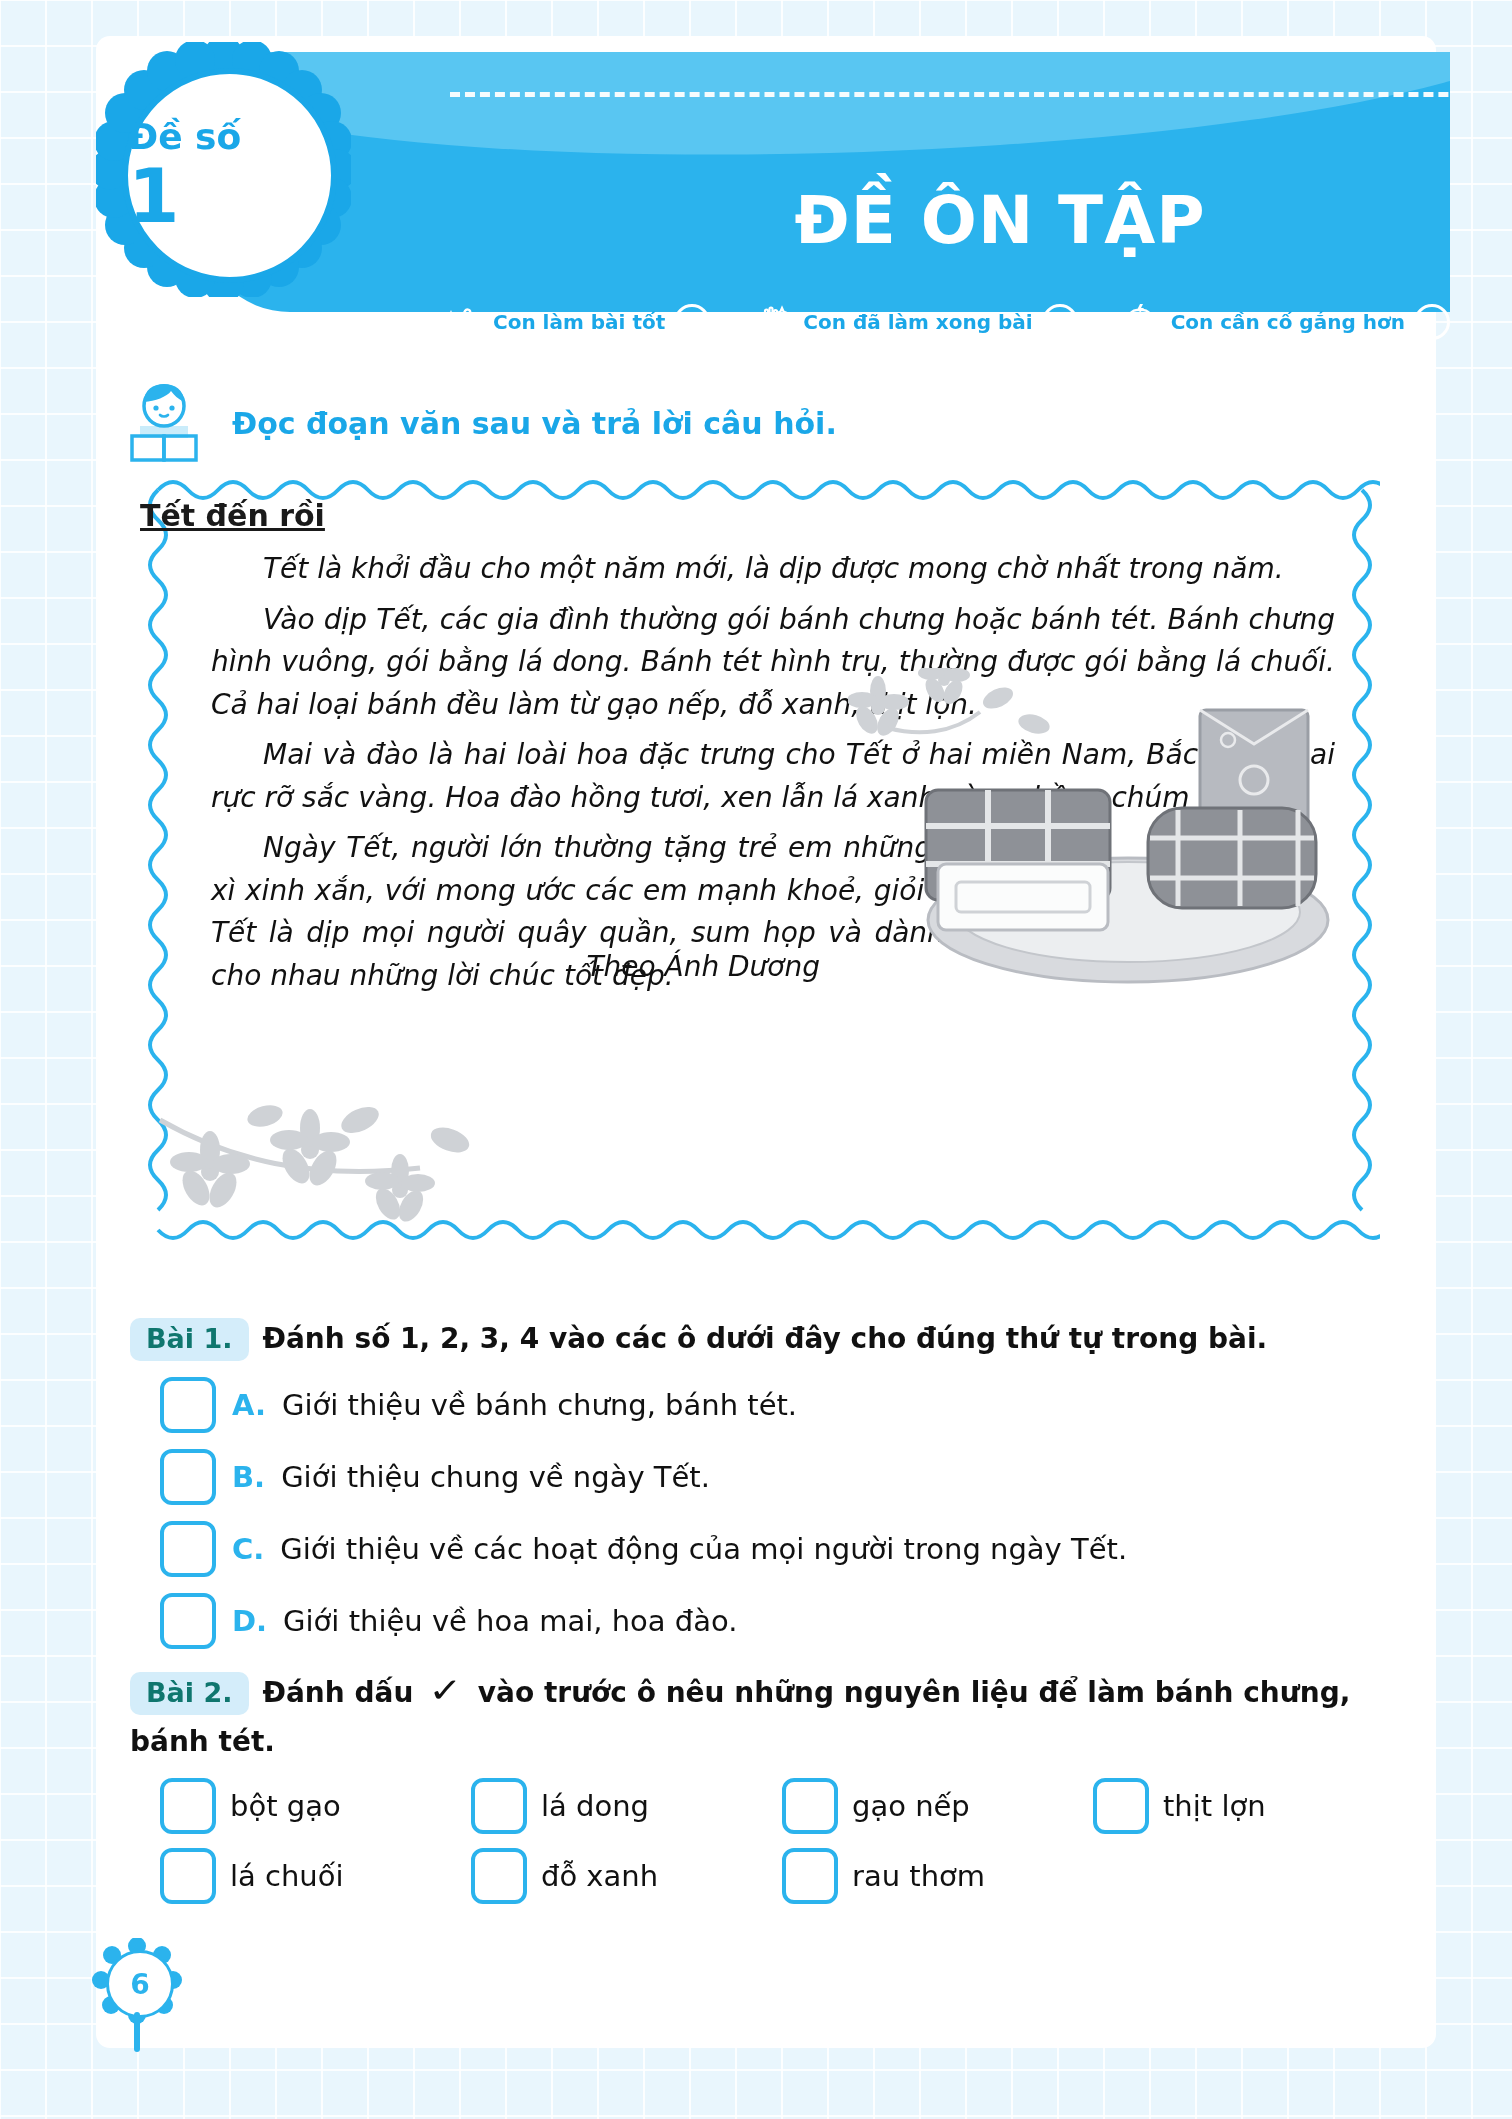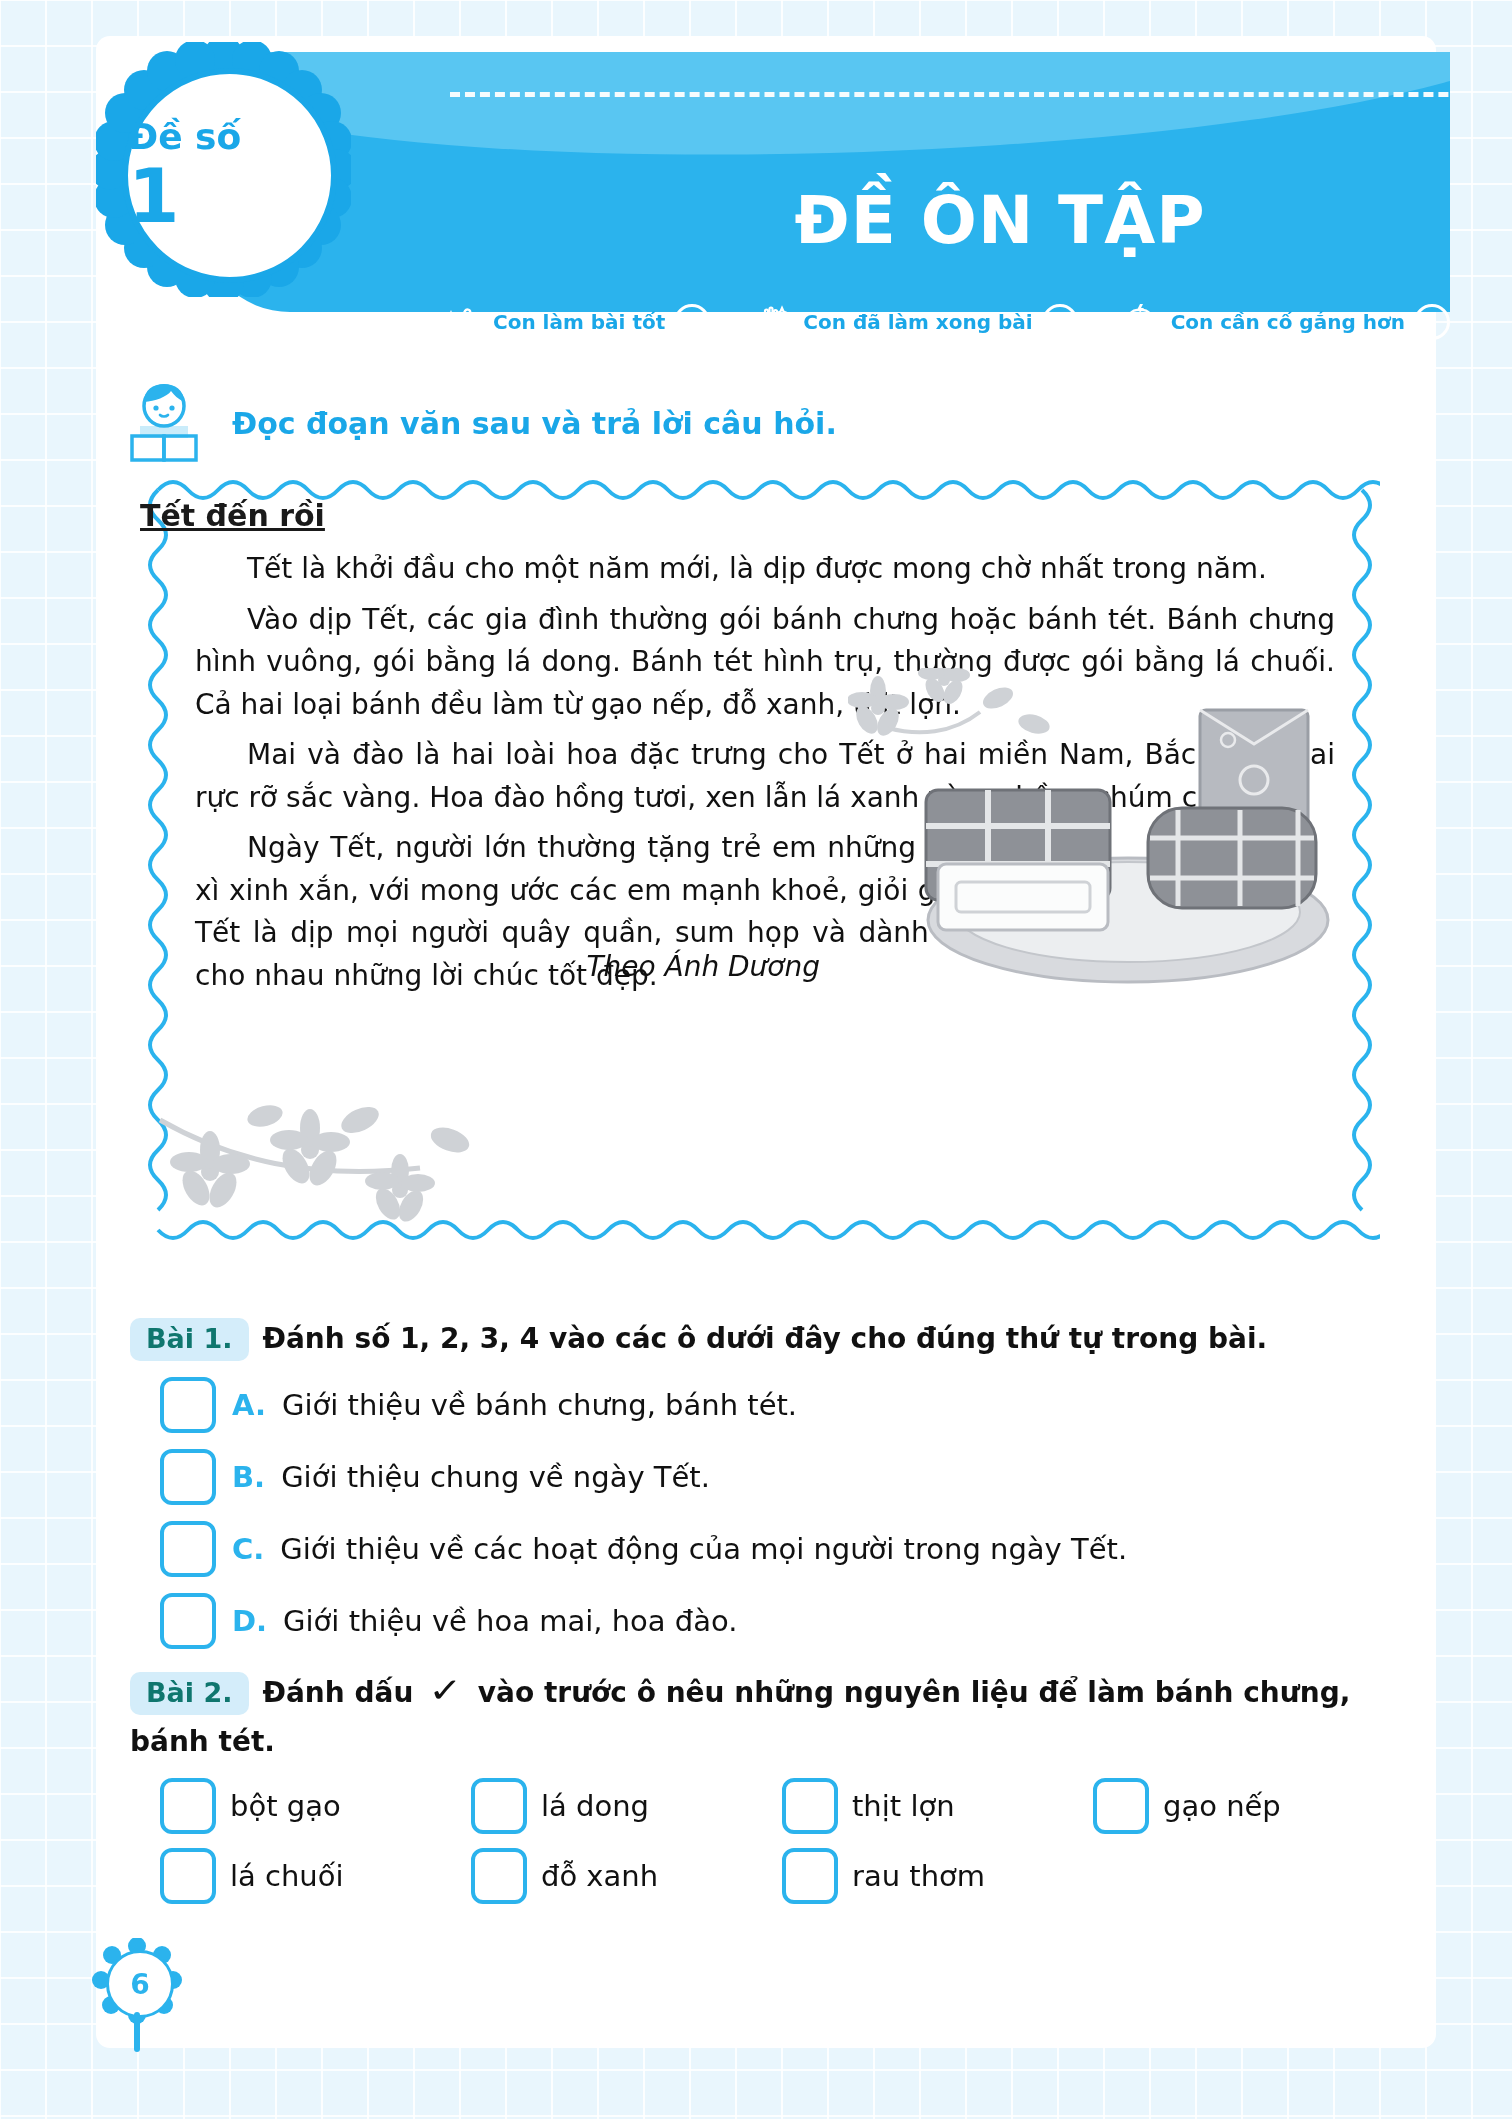--- a/index.html
+++ b/index.html
@@ -207,22 +207,23 @@
     position: absolute;
     left: 55px;
     top: 80px;
     width: 1140px;
     font-size: 28px;
     line-height: 1.52;
     color: #111111;
     text-align: justify;
   }
   .passage-body p {
-    margin: 0 0 8px 0;
+    margin: 0 0 8px 16px;
     text-indent: 52px;
+    font-style: italic;
   }
   .passage-body p.narrow {
     width: 810px;
     text-align: justify;
   }
   .passage-author {
     position: absolute;
     right: 560px;
     top: 482px;
     font-size: 28px;
@@ -608,25 +609,25 @@
         <span class="ing-item">
           <span class="checkbox"></span>
           <span class="ing-text">bột gạo</span>
         </span>
         <span class="ing-item">
           <span class="checkbox"></span>
           <span class="ing-text">lá dong</span>
         </span>
         <span class="ing-item">
           <span class="checkbox"></span>
-          <span class="ing-text">thịt lợn</span>
+          <span class="ing-text">gạo nếp</span>
         </span>
         <span class="ing-item">
           <span class="checkbox"></span>
-          <span class="ing-text">gạo nếp</span>
+          <span class="ing-text">thịt lợn</span>
         </span>
       </div>
       <div class="ing-line">
         <span class="ing-item">
           <span class="checkbox"></span>
           <span class="ing-text">lá chuối</span>
         </span>
         <span class="ing-item">
           <span class="checkbox"></span>
           <span class="ing-text">đỗ xanh</span>

